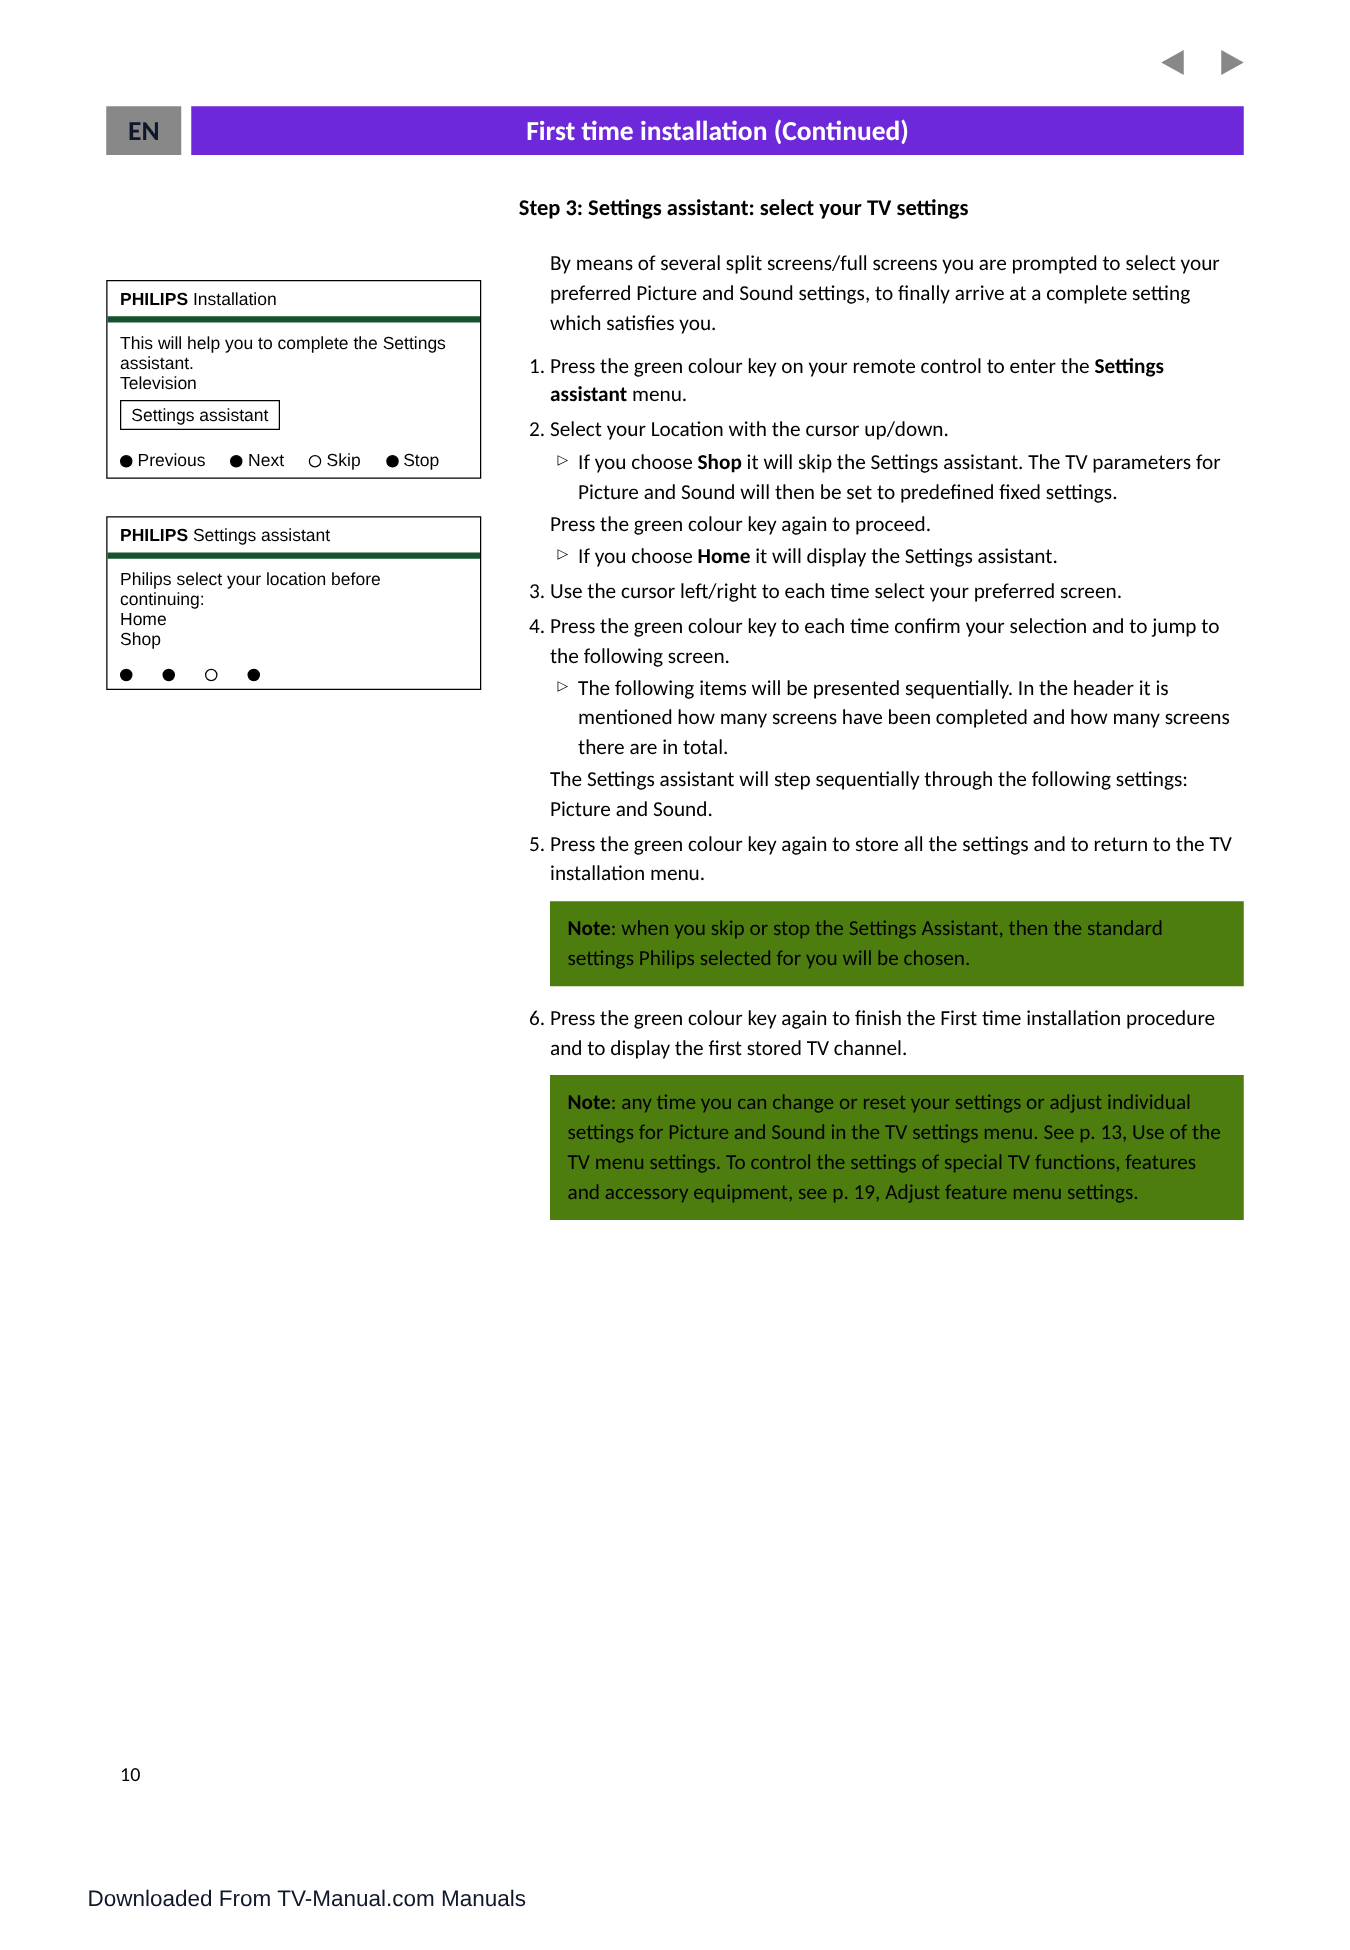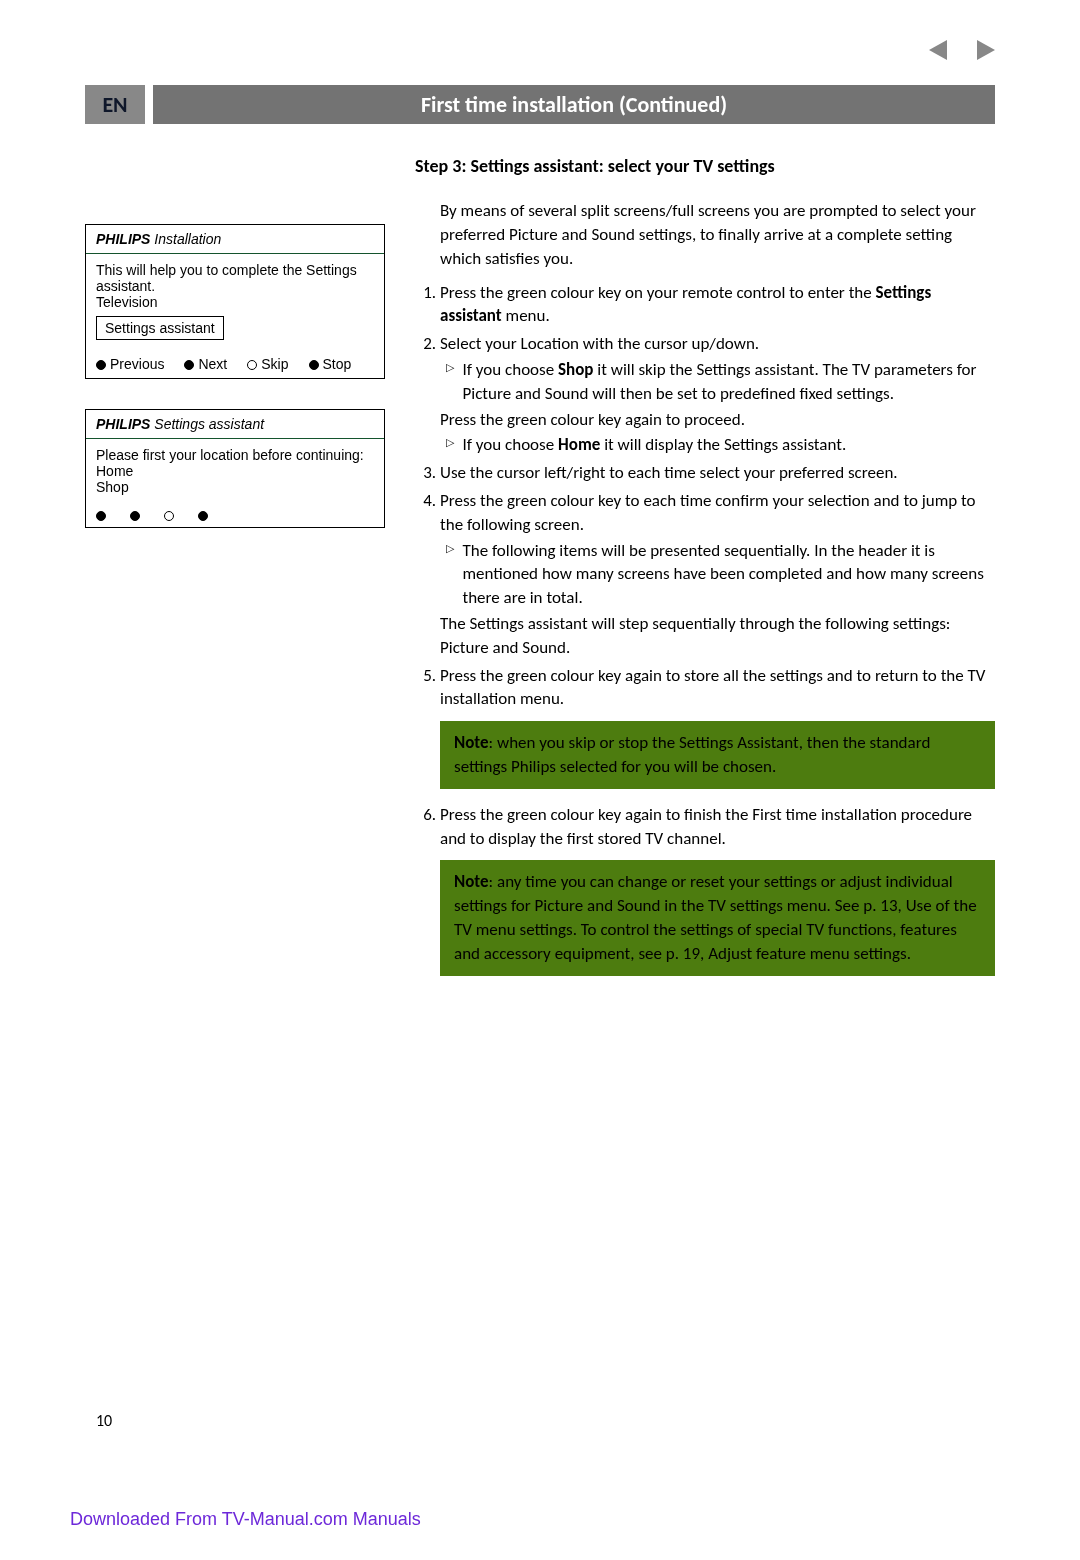--- a/index.html
+++ b/index.html
@@ -41,21 +41,21 @@
     color: #0f172a;
     font-weight: bold;
     font-size: 22px;
     width: 60px;
     display: flex;
     align-items: center;
     justify-content: center;
     margin-right: 8px;
   }
   .header-title {
-    background: #737373;
+    background: #6d28d9;
     color: #fff;
     font-weight: bold;
     font-size: 22px;
     flex: 1;
     display: flex;
     align-items: center;
     justify-content: center;
     padding: 6px 0;
   }
   .content-row {
@@ -78,22 +78,21 @@
     margin-bottom: 20px;
   }
   .screen-box {
     border: 1px solid #000;
     font-family: Arial, Helvetica, sans-serif;
     font-size: 14px;
     margin-bottom: 30px;
   }
   .screen-header {
     padding: 6px 10px;
-    border-bottom: 1px solid #14532d;
-    font-style: italic;
+    border-bottom: 5px solid #14532d;
   }
   .screen-header .brand { font-weight: bold; }
   .screen-body {
     padding: 8px 10px 10px 10px;
   }
   .sub-option {
     border: 1px solid #000;
     padding: 3px 8px;
     display: inline-block;
     margin-top: 6px;
@@ -139,21 +138,21 @@
   .page-num {
     position: absolute;
     bottom: 130px;
     left: 96px;
     font-size: 16px;
   }
   .footer-link {
     position: absolute;
     bottom: 30px;
     left: 70px;
-    color: #6d28d9;
+    color: #0f172a;
     font-size: 18px;
     font-family: Arial, sans-serif;
   }
 </style>
 </head>
 <body>
 
 <div class="page">
   <div class="nav-arrows">
     <div class="arrow-left"></div>
@@ -185,21 +184,21 @@
           <span><span class="dot filled"></span><span>Stop</span></span>
         </div>
       </div>
 
       <div class="screen-box">
         <div class="screen-header">
           <span class="brand">PHILIPS</span>
           <span> </span><span>Settings assistant</span>
         </div>
         <div class="screen-body">
-          <div>Please first your location before continuing:</div>
+          <div>Philips select your location before continuing:</div>
           <div>Home</div>
           <div>Shop</div>
         </div>
         <div class="screen-footer">
           <span class="dot filled"></span>
           <span class="dot filled"></span>
           <span class="dot"></span>
           <span class="dot filled"></span>
         </div>
       </div>

